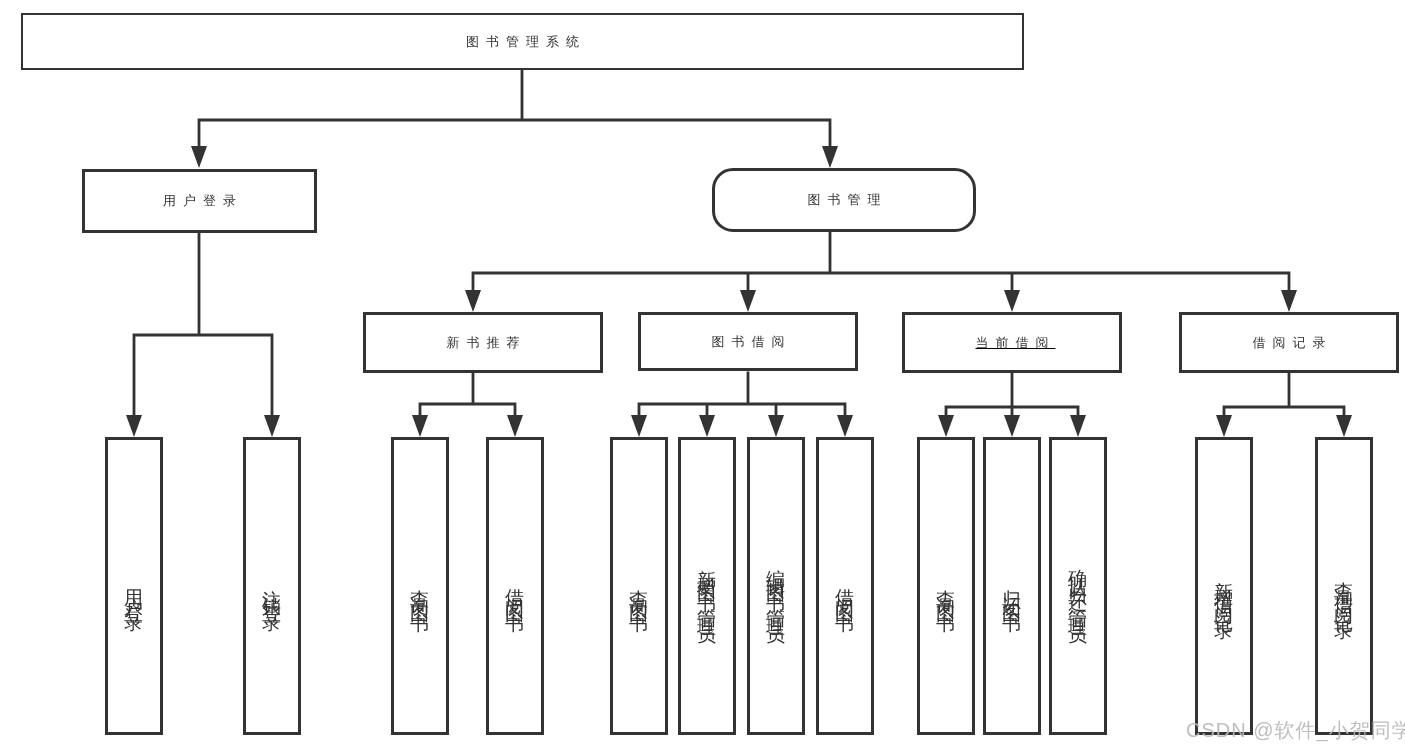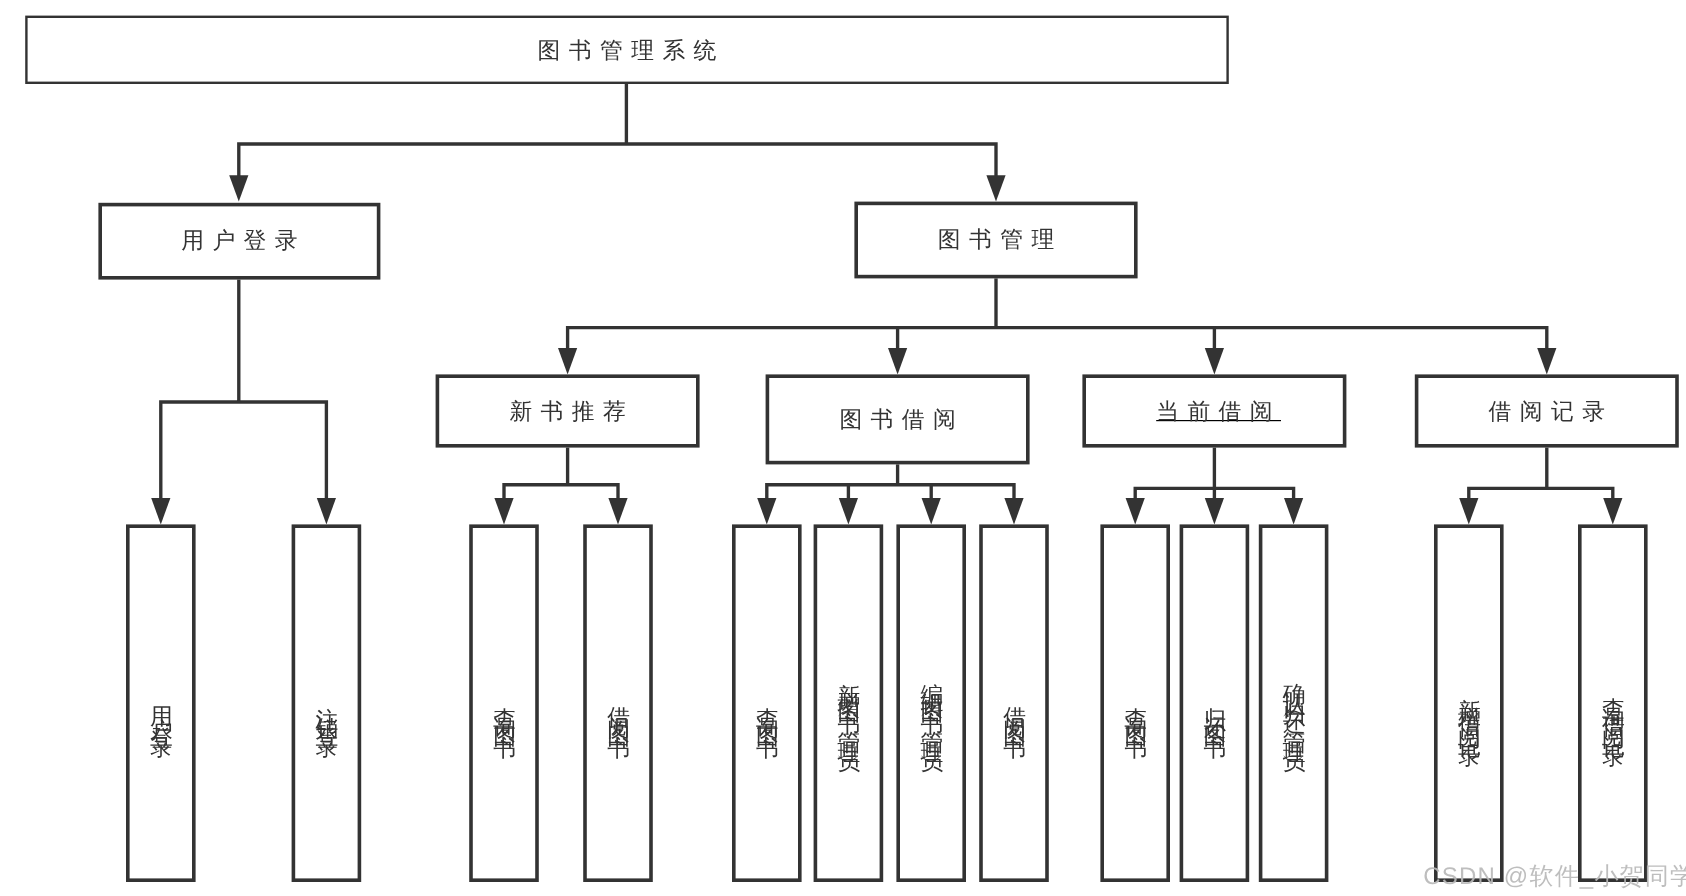--- a/index.html
+++ b/index.html
@@ -16,37 +16,37 @@
   }
   #canvas{position:absolute;left:0;top:0;width:1405px;height:747px;}
   #connectors{position:absolute;left:0;top:0;z-index:1;}
   .node{
     position:absolute;box-sizing:border-box;
     background:#ffffff;border:3px solid var(--line);
     display:flex;align-items:center;justify-content:center;
     z-index:2;
   }
   .hlabel{
-    color:var(--text);font-size:19px;letter-spacing:7px;padding-left:7px;
+    color:var(--text);font-size:13px;letter-spacing:7px;padding-left:7px;
     white-space:nowrap;
   }
   .vlabel{
     color:var(--text);font-size:19px;
     writing-mode:vertical-lr;text-orientation:mixed;
     letter-spacing:8px;padding-top:8px;
     line-height:1;
   }
   
   #n-root{left:21px;top:13px;width:1003px;height:57px;border-width:2.5px;}
   
   #n-l2a{left:82px; top:169px;width:235px;height:64px;}
-  #n-l2b{left:712px;top:168px;width:236px;height:64px;}
+  #n-l2b{left:712px;top:168px;width:264px;height:64px;border-radius:21px;}
   
-  #n-l3a{left:363px; top:312px;width:220px;height:61px;}
-  #n-l3b{left:638px; top:312px;width:220px;height:75px;}
+  #n-l3a{left:363px; top:312px;width:240px;height:61px;}
+  #n-l3b{left:638px; top:312px;width:220px;height:59px;}
   #n-l3c{left:902px; top:312px;width:220px;height:61px;text-decoration:underline;}
   #n-l3d{left:1179px;top:312px;width:220px;height:61px;}
   
   .leaf{top:437px;width:58px;height:298px;}
   #n-a{left:105px;}  #n-b{left:243px;}
   #n-c{left:391px;}  #n-d{left:486px;}
   #n-e{left:610px;}  #n-f{left:678px;}
   #n-g{left:747px;}  #n-h{left:816px;}
   #n-i{left:917px;}  #n-j{left:983px;}  #n-k{left:1049px;}
   #n-l{left:1195px;} #n-m{left:1315px;}

